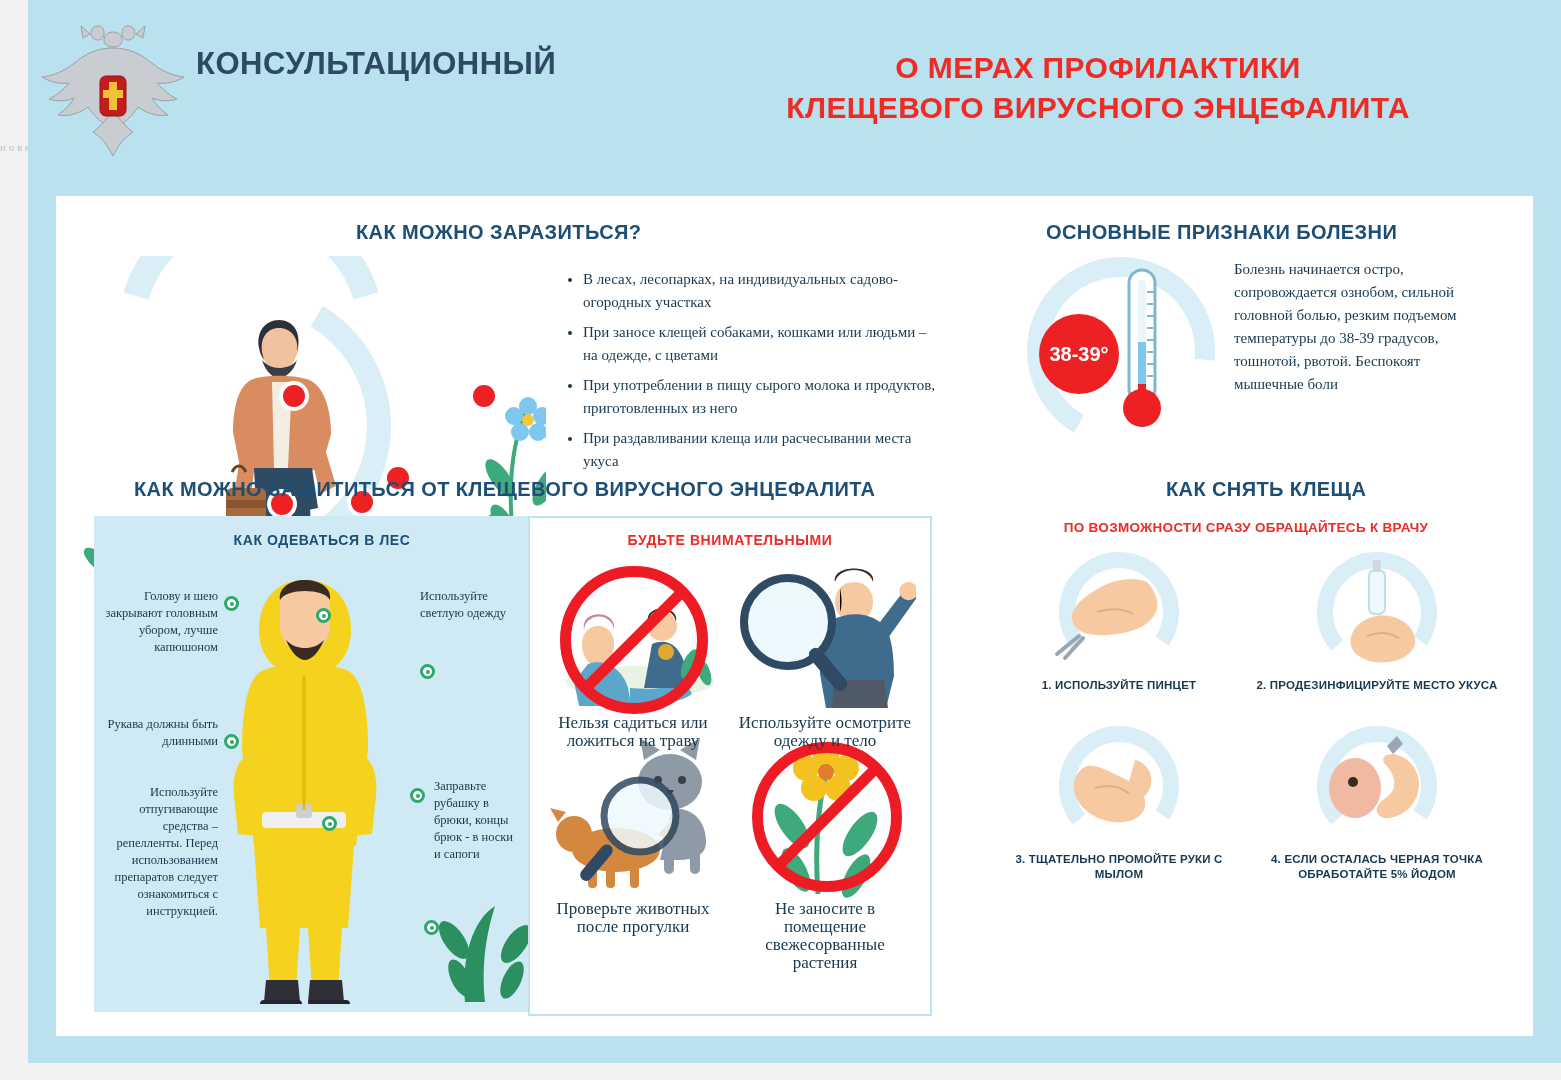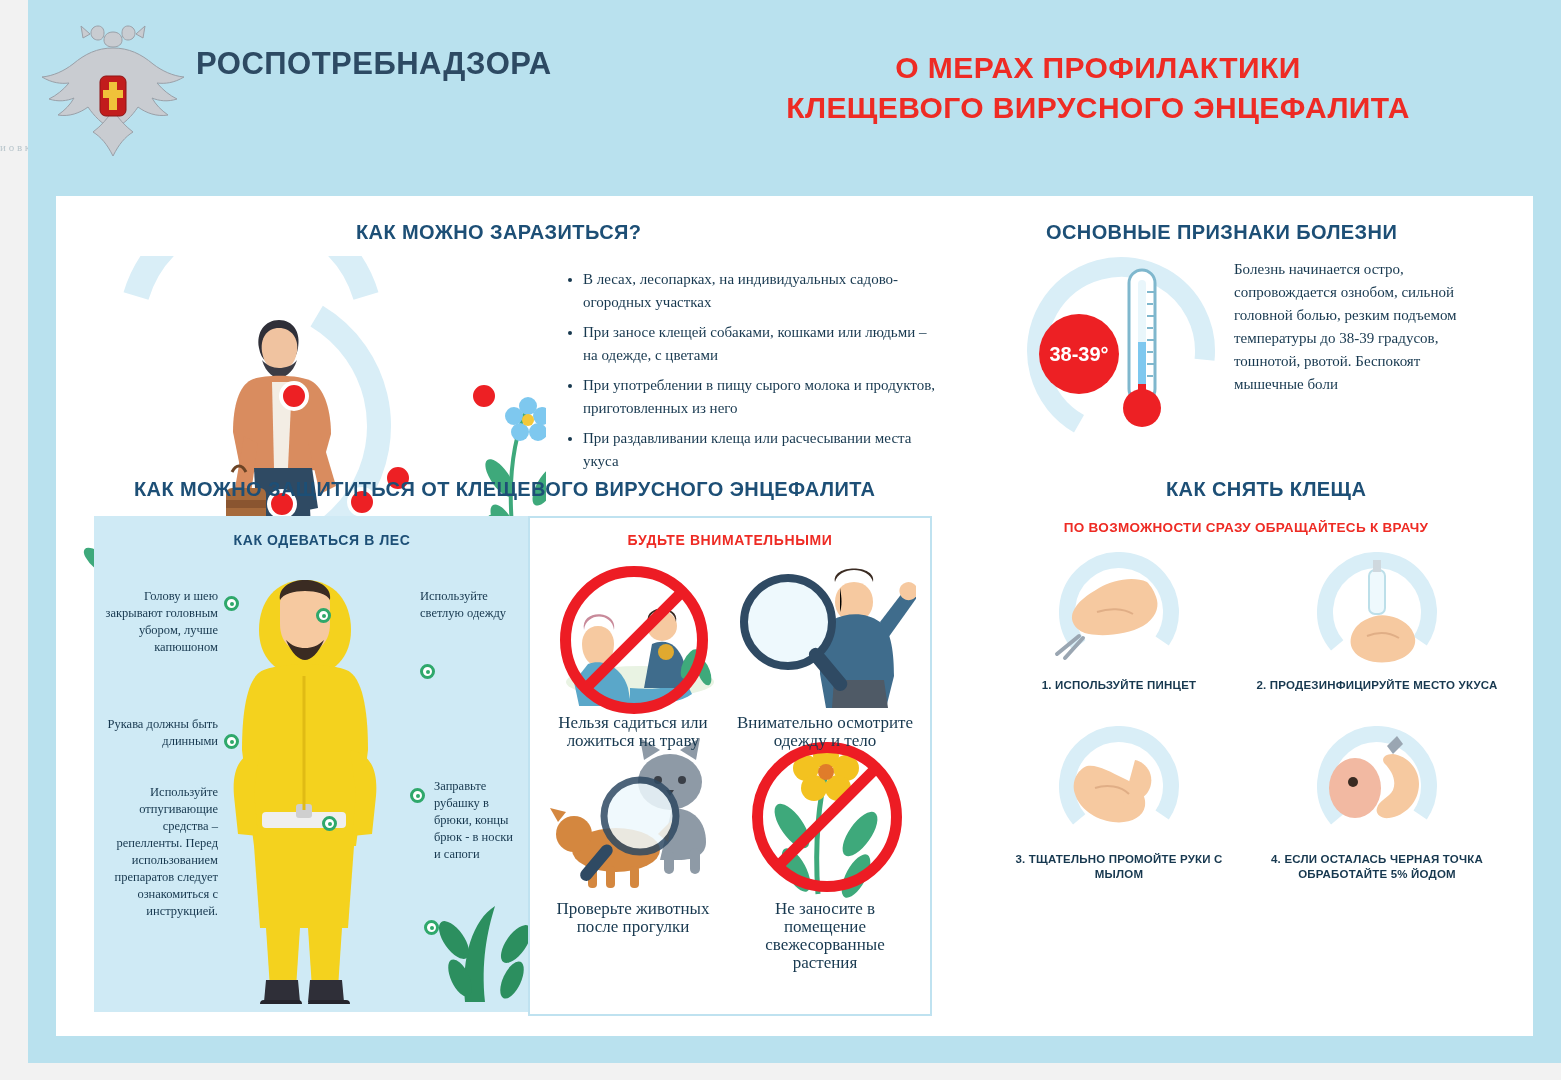--- a/index.html
+++ b/index.html
@@ -98,21 +98,21 @@
           <path d="M98 20l9-8-2 12z"></path>
         <path d="M75 34c-16 0-28 6-40 16-9 7-20 12-31 13 10 6 19 7 27 6-6 7-12 12-20 16 9 3 18 2 25-1-4 7-9 12-16 17 11 2 22-2 30-8 6 9 14 17 25 23 11-6 19-14 25-23 8 6 19 10 30 8-7-5-12-10-16-17 7 3 16 4 25 1-8-4-14-9-20-16 8 1 17 0 27-6-11-1-22-6-31-13-12-10-24-16-40-16z"></path>
         <path d="M75 96c-5 8-12 16-20 22 8 5 14 12 20 24 6-12 12-19 20-24-8-6-15-14-20-22z"></path>
       </g>
       <rect x="62" y="62" width="26" height="40" rx="6" fill="#c21c1c" stroke="#8d1414"></rect>
       <rect x="71" y="68" width="8" height="28" fill="#f0c23a"></rect>
       <rect x="65" y="76" width="20" height="8" fill="#f0c23a"></rect>
     </svg>
 
     <div class="brand">
-      <div class="t1">РОСПОТРЕБНАДЗОРА</div>
+      <div class="t1">КОНСУЛЬТАЦИОННЫЙ</div>
     </div>
 
     <div class="title">
       <div>О МЕРАХ ПРОФИЛАКТИКИ</div>
       <div>КЛЕЩЕВОГО ВИРУСНОГО ЭНЦЕФАЛИТА</div>
     </div>
   </div>
 
   <div class="card">
 
@@ -384,21 +384,21 @@
             <ellipse cx="56" cy="96" rx="11" ry="26" transform="rotate(-35 56 96)"></ellipse>
             <ellipse cx="124" cy="104" rx="11" ry="26" transform="rotate(35 124 104)"></ellipse>
             <ellipse cx="60" cy="140" rx="10" ry="24" transform="rotate(-28 60 140)"></ellipse>
             <ellipse cx="120" cy="146" rx="10" ry="24" transform="rotate(28 120 146)"></ellipse>
           </g>
         </g>
       </svg>
       <div class="noentry" style="left:222px;top:224px;width:150px;height:150px;"></div>
 
       <div class="cap" style="left:12px;top:196px;width:182px;">Нельзя садиться или ложиться на траву</div>
-      <div class="cap" style="left:204px;top:196px;width:182px;">Внимательно осмотрите одежду и тело</div>
+      <div class="cap" style="left:204px;top:196px;width:182px;">Используйте осмотрите одежду и тело</div>
       <div class="cap" style="left:12px;top:382px;width:182px;">Проверьте животных после прогулки</div>
       <div class="cap" style="left:204px;top:382px;width:182px;">Не заносите в помещение свежесорванные растения</div>
     </div>
 
     <h2 class="sec s4-title">КАК СНЯТЬ КЛЕЩА</h2>
     <div class="s4-sub">ПО ВОЗМОЖНОСТИ СРАЗУ ОБРАЩАЙТЕСЬ К ВРАЧУ</div>
 
     <div class="step" style="left:938px;top:356px;">
       <div class="circ">
         <svg viewBox="0 0 160 120" style="width:160px;height:120px">

